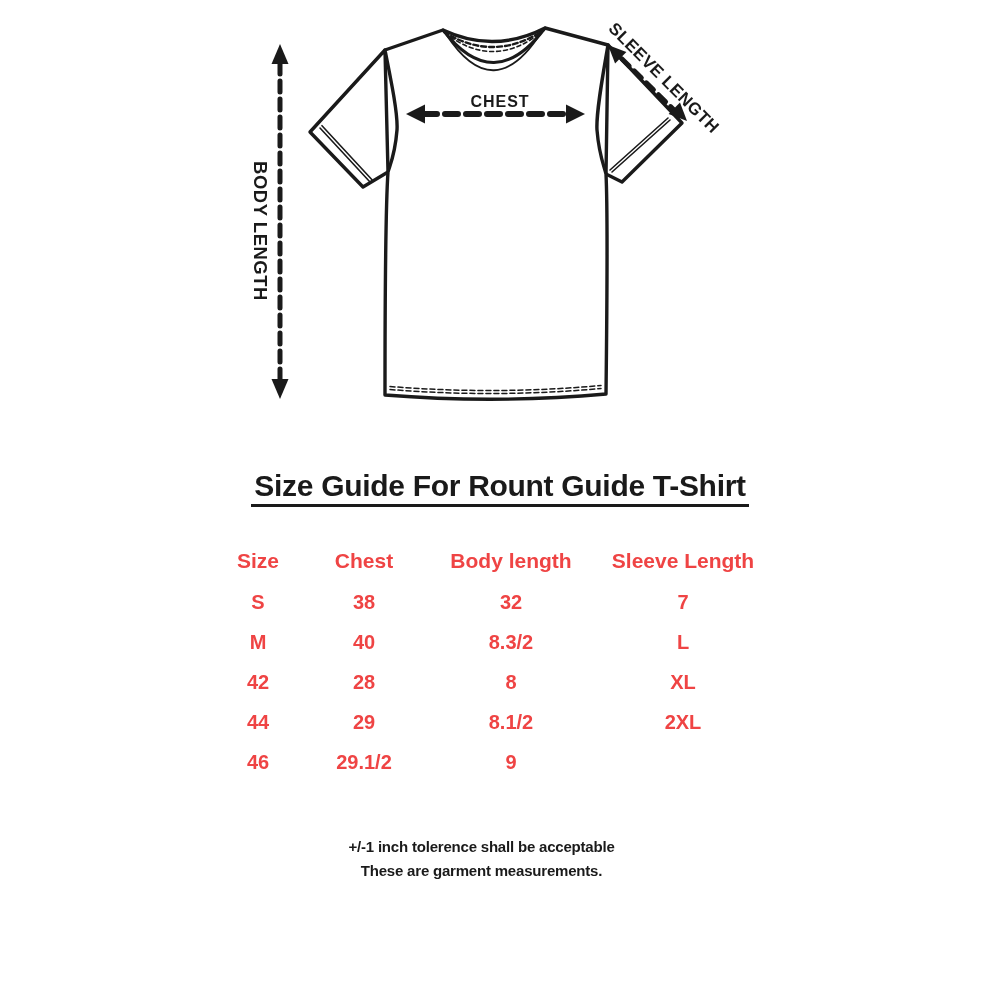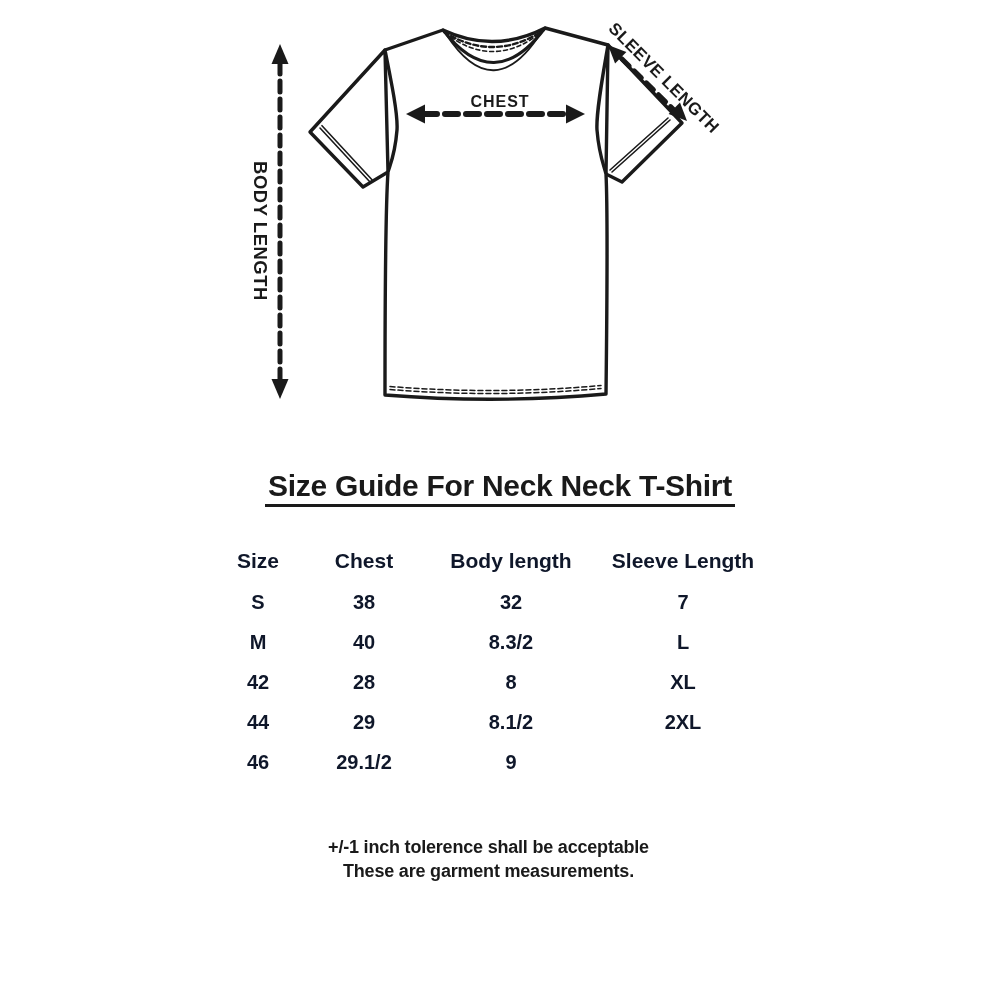--- a/index.html
+++ b/index.html
@@ -66,38 +66,38 @@
     display: grid;
     grid-template-columns: 116px 96px 198px 146px;
   }
   .size-table .cell {
     display: flex;
     align-items: center;
     justify-content: center;
     white-space: nowrap;
     overflow: visible;
     font-weight: bold;
-    color: #0f172a;
+    color: #ef4444;
   }
   .size-table .head {
     height: 42px;
     font-size: 21px;
   }
   .size-table .data {
     height: 40px;
     font-size: 20px;
   }
 
   .footer-note {
     position: absolute;
     top: 835px;
-    left: 12px;
+    left: 5px;
     width: 953px;
     text-align: center;
-    font-size: 18px;
+    font-size: 15px;
     font-weight: bold;
     letter-spacing: -0.2px;
     line-height: 24px;
     color: #1a1a1a;
   }
 </style>
 </head>
 <body>
 
 <div class="page">
@@ -145,21 +145,21 @@
 
     <g>
       <line class="shirt-line" x1="622" y1="59" x2="674" y2="110" stroke-width="5" stroke-dasharray="10 7" stroke-linecap="butt"></line>
       <polygon class="arrow-head" points="608,45 626.4,52.1 615.1,63.4"></polygon>
       <polygon class="arrow-head" points="687,121 680,102.6 668.6,114"></polygon>
       <text class="svg-label" transform="translate(660,82) rotate(45)" text-anchor="middle" font-size="17" letter-spacing="0.5">SLEEVE LENGTH</text>
     </g>
   </svg>
 
   <div class="title-wrap">
-    <span class="title-text">Size Guide For Neck Neck T-Shirt</span>
+    <span class="title-text">Size Guide For Rount Guide T-Shirt</span>
   </div>
 
   <div class="size-table">
     <div class="cell head">Size</div>
     <div class="cell head">Chest</div>
     <div class="cell head">Body length</div>
     <div class="cell head">Sleeve Length</div>
 
     <div class="cell data">S</div>
     <div class="cell data">38</div>

